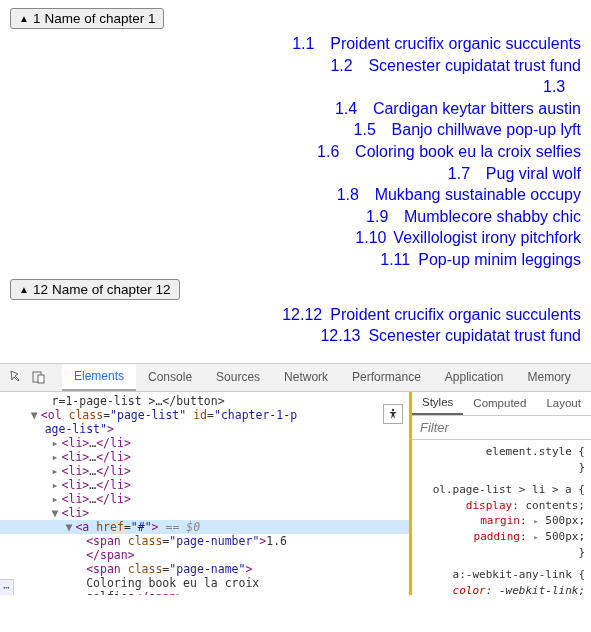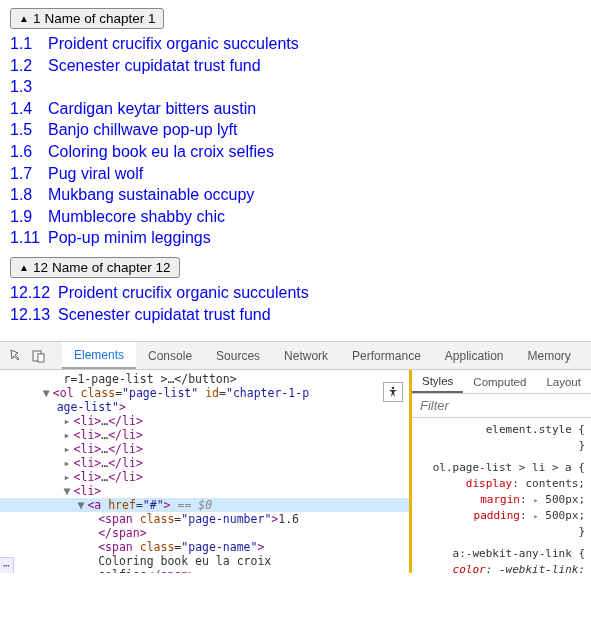--- a/index.html
+++ b/index.html
@@ -36,20 +36,21 @@
     margin: 0 0 6px 0;
     padding: 0;
   }
   ol.page-list li {
     line-height: 1.35;
   }
   ol.page-list li a {
     color: #0000EE;
     text-decoration: none;
     display: flex;
+    justify-content: flex-end;
   }
   .page-number {
     display: inline-block;
     min-width: 38px;
   }
   .page-name {
     display: inline-block;
   }
 
   
@@ -155,21 +156,21 @@
   .rule { margin-bottom: 6px; text-align: right; }
   .selector { color: #333; }
   .prop { padding-left: 14px; }
   .pname { color: #c80000; }
   .pval { color: #333; }
   .tri-r { color: #888; font-size:9px; }
 
   
   .dom-line {
     white-space: pre;
-    padding: 0 22px;
+    padding: 0 10px;
   }
   .dom-line.sel {
     background: #cfe8fc;
   }
   .tag-b { color: #881280; }
   .attr-n { color: #994500; }
   .attr-v { color: #1a1aa6; }
   .txt { color: #333; }
   .arrow { color: #777; display:inline-block; width:10px; }
   .eq0 { color: #888; font-style: italic; }
@@ -250,20 +251,26 @@
       <li>
         <a href="#">
           <span class="page-number">1.8</span>
           <span class="page-name">Mukbang sustainable occupy</span>
         </a>
       </li>
       <li>
         <a href="#">
           <span class="page-number">1.9</span>
           <span class="page-name">Mumblecore shabby chic</span>
+        </a>
+      </li>
+      <li>
+        <a href="#">
+          <span class="page-number">1.10</span>
+          <span class="page-name">Vexillologist irony pitchfork</span>
         </a>
       </li>
       <li>
         <a href="#">
           <span class="page-number">1.11</span>
           <span class="page-name">Pop-up minim leggings</span>
         </a>
       </li>
     </ol>
 

